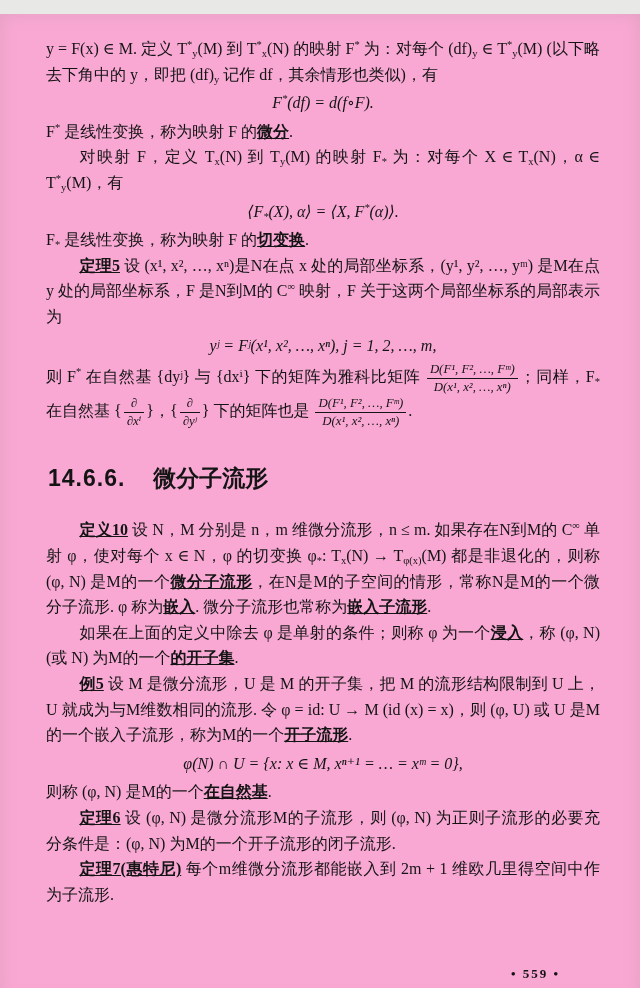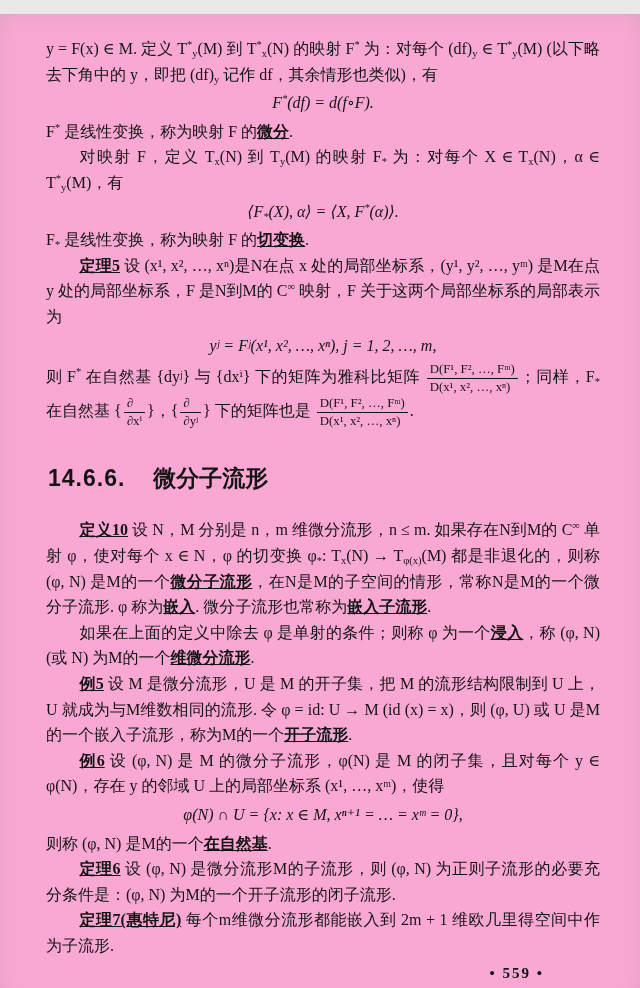--- a/index.html
+++ b/index.html
@@ -12,47 +12,46 @@
   .content{
     padding:22px 40px 0 46px;
     font-size:16px;line-height:1.6;text-align:justify;
   }
   .para{margin:0;}
   .para.indent{text-indent:2.1em;}
   .formula{text-align:center;margin:3px 0;font-style:italic;}
   .b{font-weight:bold;text-decoration:underline;}
   .sup{font-size:0.66em;vertical-align:0.6em;line-height:0;}
   .sub{font-size:0.66em;vertical-align:-0.3em;line-height:0;}
-  .fr{display:inline-block;vertical-align:middle;
-      font-size:0.8em;line-height:1.3;margin:0 2px;}
+  .fr{display:inline-block;vertical-align:middle;text-align:center;
+      font-size:0.8em;line-height:1.3;margin:0 2px;font-style:italic;}
   .fr-n{display:block;border-bottom:1px solid #141414;padding:0 3px;}
   .fr-d{display:block;padding:0 3px;}
   .heading{font-size:23px;font-weight:bold;margin:30px 0 20px 2px;text-indent:0;}
   .h-num{margin-right:28px;letter-spacing:1px;font-family:Liberation Sans, sans-serif;}
-  .footer{position:absolute;right:96px;bottom:20px;font-size:15px;
+  .footer{position:absolute;right:80px;bottom:20px;font-size:13px;
           font-weight:bold;letter-spacing:2px;}
 </style>
 </head>
 <body>
 
 <div class="page">
   <div class="content">
       <div class="para"><span>y = F(x) ∈ M.  定义 </span><span>T</span><span class="sup">*</span><span class="sub">y</span><span>(M) 到 </span><span>T</span><span class="sup">*</span><span class="sub">x</span><span>(N) 的映射 </span><span>F</span><span class="sup">*</span><span> 为：对每个 (df)</span><span class="sub">y</span><span> ∈ </span><span>T</span><span class="sup">*</span><span class="sub">y</span><span>(M) (以下略去下角中的 y，即把 (df)</span><span class="sub">y</span><span> 记作 df，其余情形也类似)，有</span></div>
       <div class="formula"><span>F</span><span class="sup">*</span><span>(df) = d(f∘F).</span></div>
       <div class="para"><span>F</span><span class="sup">*</span><span> 是线性变换，称为映射 F 的</span><span class="b">微分</span><span>.</span></div>
       <div class="para indent"><span>对映射 F，定义 T</span><span class="sub">x</span><span>(N) 到 T</span><span class="sub">y</span><span>(M) 的映射 F</span><span class="sub">*</span><span> 为：对每个 X ∈ T</span><span class="sub">x</span><span>(N)，α ∈ T</span><span class="sup">*</span><span class="sub">y</span><span>(M)，有</span></div>
       <div class="formula"><span>⟨F</span><span class="sub">*</span><span>(X), α⟩ = ⟨X, F</span><span class="sup">*</span><span>(α)⟩.</span></div>
       <div class="para"><span>F</span><span class="sub">*</span><span> 是线性变换，称为映射 F 的</span><span class="b">切变换</span><span>.</span></div>
       <div class="para indent"><span class="b">定理5</span><span>  设 (x¹, x², …, xⁿ)是N在点 x 处的局部坐标系，(y¹, y², …, yᵐ) 是M在点 y 处的局部坐标系，F 是N到M的 C</span><span class="sup">∞</span><span> 映射，F 关于这两个局部坐标系的局部表示为</span></div>
       <div class="formula"><span>yʲ = Fʲ(x¹, x², …, xⁿ),  j = 1, 2, …, m,</span></div>
       <div class="para"><span>则 F</span><span class="sup">*</span><span> 在自然基 {dyʲ} 与 {dxⁱ} 下的矩阵为雅科比矩阵 </span><span class="fr"><span class="fr-n">D(F¹, F², …, Fᵐ)</span><span class="fr-d">D(x¹, x², …, xⁿ)</span></span><span>；同样，F</span><span class="sub">*</span><span> 在自然基 {</span><span class="fr"><span class="fr-n">∂</span><span class="fr-d">∂xⁱ</span></span><span>}，{</span><span class="fr"><span class="fr-n">∂</span><span class="fr-d">∂yʲ</span></span><span>} 下的矩阵也是 </span><span class="fr"><span class="fr-n">D(F¹, F², …, Fᵐ)</span><span class="fr-d">D(x¹, x², …, xⁿ)</span></span><span>.</span></div>
       <div class="heading"><span class="h-num">14.6.6.</span><span class="h-title">微分子流形</span></div>
       <div class="para indent"><span class="b">定义10</span><span>  设 N，M 分别是 n，m 维微分流形，n ≤ m.  如果存在N到M的 C</span><span class="sup">∞</span><span> 单射 φ，使对每个 x ∈ N，φ 的切变换 φ</span><span class="sub">*</span><span>: T</span><span class="sub">x</span><span>(N) → T</span><span class="sub">φ(x)</span><span>(M) 都是非退化的，则称 (φ, N) 是M的一个</span><span class="b">微分子流形</span><span>，在N是M的子空间的情形，常称N是M的一个微分子流形.  φ 称为</span><span class="b">嵌入</span><span>.  微分子流形也常称为</span><span class="b">嵌入子流形</span><span>.</span></div>
-      <div class="para indent"><span>如果在上面的定义中除去 φ 是单射的条件；则称 φ 为一个</span><span class="b">浸入</span><span>，称 (φ, N) (或 N) 为M的一个</span><span class="b">维微分流形</span><span>.</span></div>
+      <div class="para indent"><span>如果在上面的定义中除去 φ 是单射的条件；则称 φ 为一个</span><span class="b">浸入</span><span>，称 (φ, N) (或 N) 为M的一个</span><span class="b">的开子集</span><span>.</span></div>
       <div class="para indent"><span class="b">例5</span><span>  设 M 是微分流形，U 是 M 的开子集，把 M 的流形结构限制到 U 上，U 就成为与M维数相同的流形.  令 φ = id: U → M (id (x) = x)，则 (φ, U) 或 U 是M的一个嵌入子流形，称为M的一个</span><span class="b">开子流形</span><span>.</span></div>
-      <div class="para indent"><span class="b">例6</span><span>  设 (φ, N) 是 M 的微分子流形，φ(N) 是 M 的闭子集，且对每个 y ∈ φ(N)，存在 y 的邻域 U 上的局部坐标系 (x¹, …, xᵐ)，使得</span></div>
       <div class="formula"><span>φ(N) ∩ U = {x: x ∈ M, xⁿ⁺¹ = … = xᵐ = 0},</span></div>
       <div class="para"><span>则称 (φ, N) 是M的一个</span><span class="b">在自然基</span><span>.</span></div>
       <div class="para indent"><span class="b">定理6</span><span>  设 (φ, N) 是微分流形M的子流形，则 (φ, N) 为正则子流形的必要充分条件是：(φ, N) 为M的一个开子流形的闭子流形.</span></div>
       <div class="para indent"><span class="b">定理7(惠特尼)</span><span>  每个m维微分流形都能嵌入到 2m + 1 维欧几里得空间中作为子流形.</span></div>
     </div>
   <div class="footer">• 559 •</div>
 </div>
 
 </body></html>

